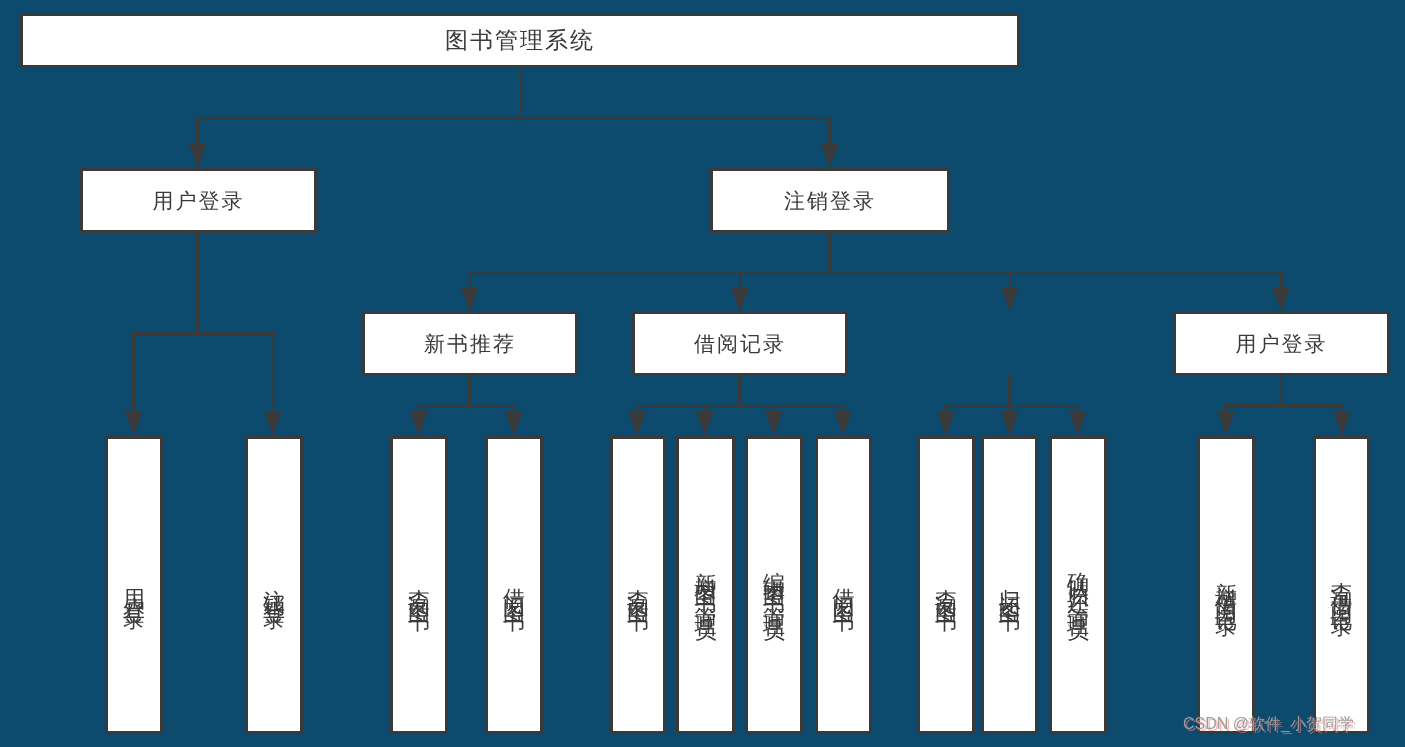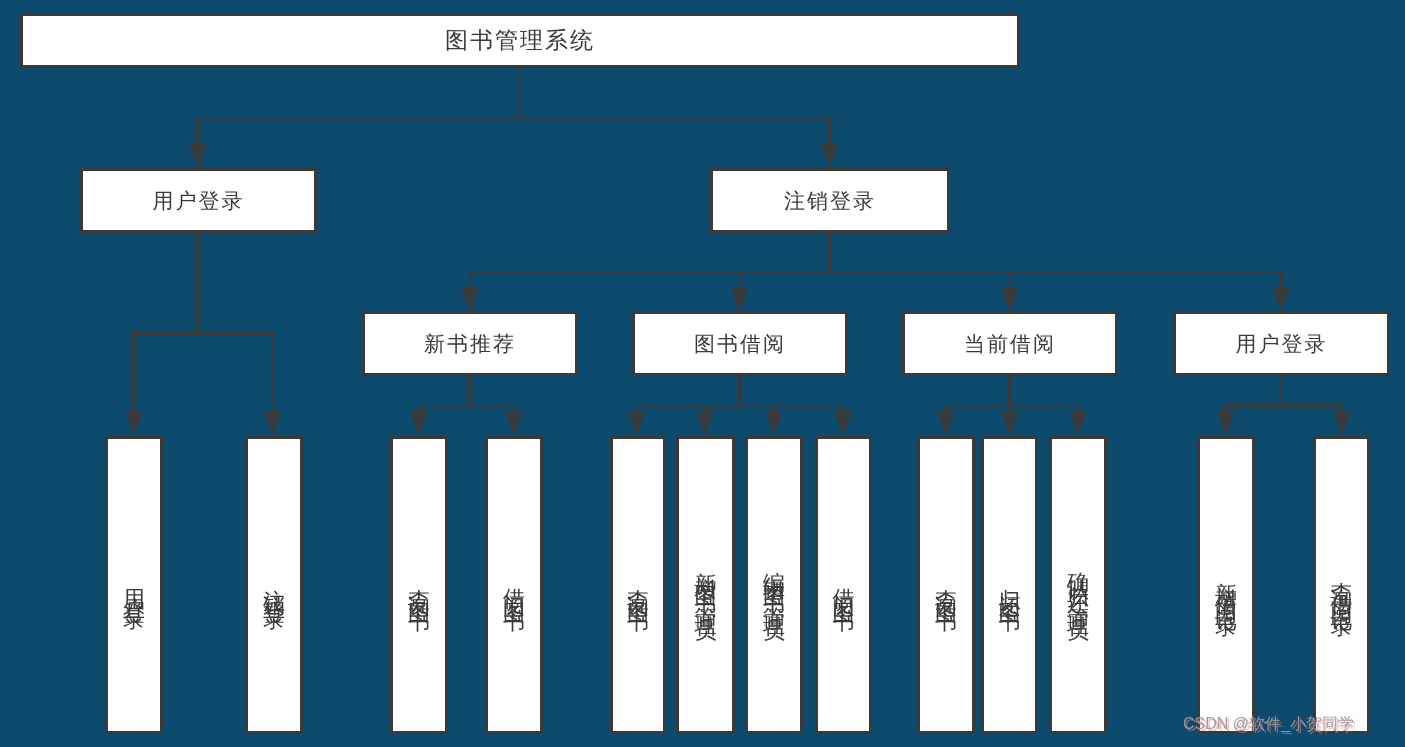--- a/index.html
+++ b/index.html
@@ -56,24 +56,21 @@
   <div class="ar" style="left:731px;top:287px;"></div>
   <div class="lv" style="left:1009px;top:271px;height:19px;"></div>
   <div class="ar" style="left:1001px;top:287px;"></div>
   <div class="lv" style="left:1280px;top:271px;height:19px;"></div>
   <div class="ar" style="left:1272px;top:287px;"></div>
 
   <div class="box hbox" style="left:362px;top:311px;width:216px;height:65px;">
     <span>新书推荐</span>
   </div>
   <div class="box hbox" style="left:632px;top:311px;width:216px;height:65px;">
-    <span>图书借阅</span>
-  </div>
-  <div class="box hbox" style="left:902px;top:311px;width:216px;height:65px;">
-    <span>当前借阅</span>
+    <span>借阅记录</span>
   </div>
   <div class="box hbox" style="left:1173px;top:311px;width:217px;height:65px;">
     <span>用户登录</span>
   </div>
 
   <div class="lv" style="left:468px;top:376px;height:32px;"></div>
   <div class="lh" style="left:418px;top:405px;width:99px;"></div>
   <div class="lv" style="left:418px;top:405px;height:12px;"></div>
   <div class="ar" style="left:410px;top:411px;"></div>
   <div class="lv" style="left:513px;top:405px;height:12px;"></div>

